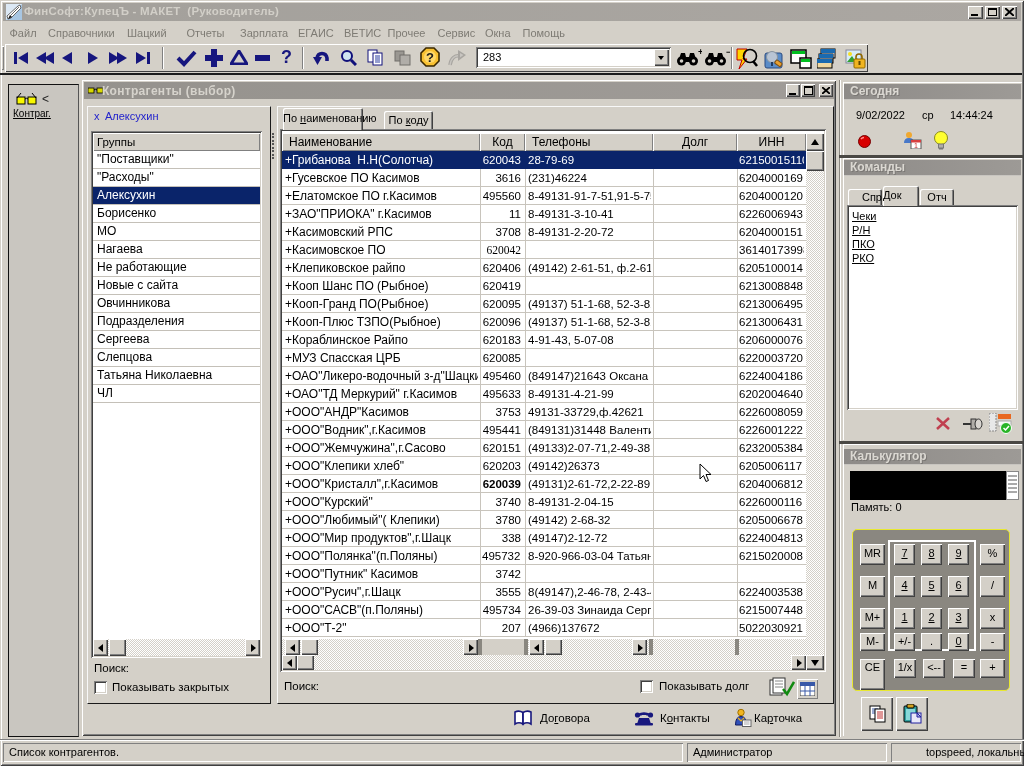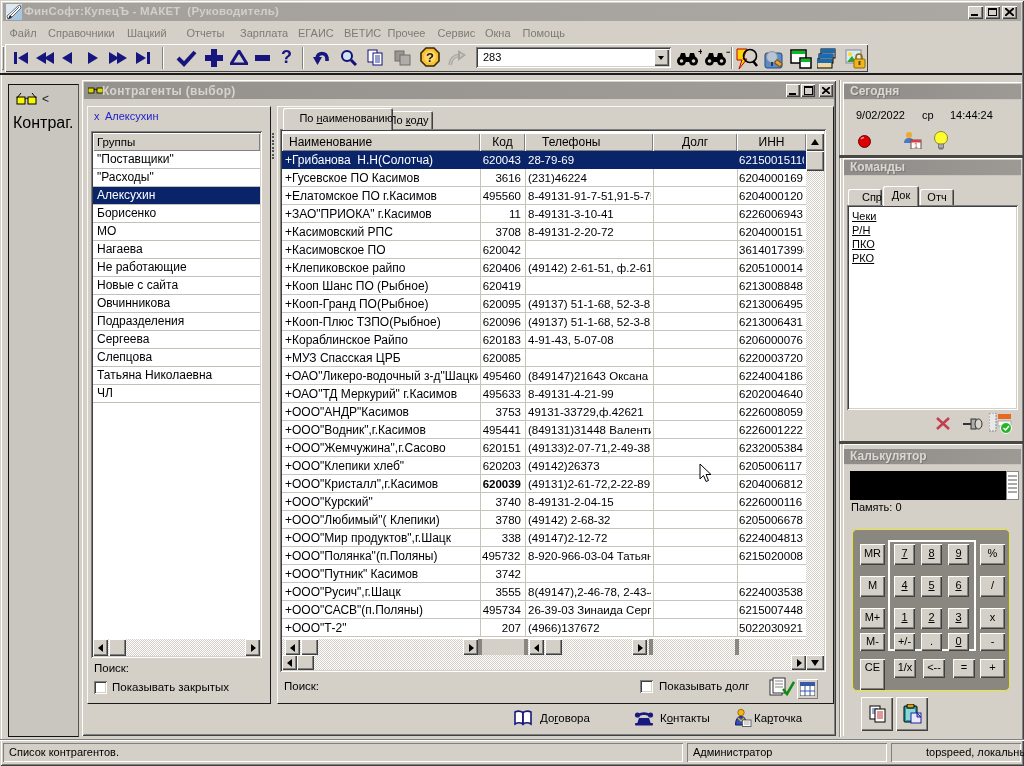--- a/index.html
+++ b/index.html
@@ -167,21 +167,21 @@
 </svg>
 <div class="a" style="left:8px;top:84px;width:71px;height:653px;background:#c9c6c0;border:1px solid #111;border-right-color:#555;"></div>
 <svg class="a" style="left:16px;top:93px;" width="22" height="12">
 <rect x="1" y="4" width="8" height="7" fill="#f8f800" stroke="#000"></rect>
 <rect x="12" y="4" width="8" height="7" fill="#f8f800" stroke="#000"></rect>
 <path d="M9,6 Q10.5,4.5 12,6" fill="none" stroke="#000"></path>
 <line x1="1" y1="5" x2="5" y2="0" stroke="#000"></line>
     <line x1="20" y1="5" x2="16" y2="0" stroke="#000"></line>
 </svg>
 <div class="a" style="left:42px;top:92px;font-size:12px;color:#222;">&lt;</div>
-<div class="a" style="left:13px;top:114px;font-size:16px;">Контраг.</div>
+<div class="a" style="left:13px;top:108px;font-size:10px;text-decoration:underline;">Контраг.</div>
 <div class="a raised" style="left:82px;top:80px;width:754px;height:656px;"></div>
 <div class="a titlebar2" style="left:84px;top:82px;width:750px;height:17px;"></div>
 <svg class="a" style="left:88px;top:86px;" width="16" height="9">
 <rect x="0" y="2" width="6" height="5" fill="#d8d800" stroke="#000" stroke-width="0.8"></rect>
 <rect x="9" y="2" width="6" height="5" fill="#d8d800" stroke="#000" stroke-width="0.8"></rect>
 <path d="M6,4 Q7.5,2.5 9,4" fill="none" stroke="#000"></path>
 </svg>
 <div class="a tl" style="left:102px;top:84px;width:400px;font-size:12px;font-weight:bold;color:#d6d3cc;letter-spacing:0.3px;">Контрагенты (выбор)</div>
 <div class="a winbtn" style="left:786px;top:84px;width:14px;height:13px;"></div>
 <div class="a winbtn" style="left:801px;top:84px;width:14px;height:13px;"></div>
@@ -221,26 +221,26 @@
 <div class="cb" style="left:94px;top:681px;"></div>
 <div class="a" style="left:112px;top:681px;">Показывать закрытых</div>
 <div class="a" style="left:272px;top:133px;width:2px;height:2px;background:#555;"></div>
 <div class="a" style="left:272px;top:136px;width:2px;height:2px;background:#555;"></div>
 <div class="a" style="left:272px;top:140px;width:2px;height:2px;background:#555;"></div>
 <div class="a" style="left:272px;top:143px;width:2px;height:2px;background:#555;"></div>
 <div class="a" style="left:272px;top:147px;width:2px;height:2px;background:#555;"></div>
 <div class="a" style="left:272px;top:150px;width:2px;height:2px;background:#555;"></div>
 <div class="a" style="left:272px;top:154px;width:2px;height:2px;background:#555;"></div>
 <div class="a" style="left:272px;top:157px;width:2px;height:2px;background:#555;"></div>
-<div class="a tab" style="left:283px;top:108px;width:110px;height:22px;line-height:20px;text-align:right;z-index:3;">По <span class="u">н</span>аименованию</div>
+<div class="a tab" style="left:283px;top:108px;width:80px;height:22px;line-height:20px;text-align:left;z-index:3;">По <span class="u">н</span>аименованию</div>
 <div class="a tab" style="left:384px;top:111px;width:49px;height:19px;line-height:18px;text-align:center;background:#d4d0c8;">По <span class="u">к</span>оду</div>
 <div class="a sunken" style="left:280px;top:129px;width:546px;height:543px;background:#fff;"></div>
 <div class="cell nm" style="left:282px;top:133px;width:198px;height:18px;background:#d4d0c8;box-shadow:inset 1px 1px 0 #fff, inset -1px -1px 0 #808080;text-align:left;padding-left:7px;">Наименование</div>
 <div class="cell nm" style="left:480px;top:133px;width:45px;height:18px;background:#d4d0c8;box-shadow:inset 1px 1px 0 #fff, inset -1px -1px 0 #808080;text-align:center;">Код</div>
-<div class="cell nm" style="left:525px;top:133px;width:128px;height:18px;background:#d4d0c8;box-shadow:inset 1px 1px 0 #fff, inset -1px -1px 0 #808080;text-align:left;padding-left:17px;">Телефоны</div>
+<div class="cell nm" style="left:525px;top:133px;width:128px;height:18px;background:#d4d0c8;box-shadow:inset 1px 1px 0 #fff, inset -1px -1px 0 #808080;text-align:left;padding-left:7px;">Телефоны</div>
 <div class="cell nm" style="left:653px;top:133px;width:84px;height:18px;background:#d4d0c8;box-shadow:inset 1px 1px 0 #fff, inset -1px -1px 0 #808080;text-align:center;">Долг</div>
 <div class="cell nm" style="left:737px;top:133px;width:69px;height:18px;background:#d4d0c8;box-shadow:inset 1px 1px 0 #fff, inset -1px -1px 0 #808080;text-align:center;">ИНН</div>
 <div class="a sbtn" style="left:806px;top:133px;width:18px;height:18px;"></div>
 <div class="a" style="left:811px;top:139px;width:0;height:0;border-left:4.0px solid transparent;border-right:4.0px solid transparent;border-bottom:6px solid #000;"></div>
 <div class="a track" style="left:806px;top:151px;width:18px;height:504px;"></div>
 <div class="a sbtn" style="left:806px;top:151px;width:18px;height:20px;"></div>
 <div class="a sbtn" style="left:806px;top:655px;width:18px;height:15px;"></div>
 <div class="a" style="left:811px;top:660px;width:0;height:0;border-left:4.0px solid transparent;border-right:4.0px solid transparent;border-top:6px solid #000;"></div>
 <div class="a" style="left:282px;top:151px;width:524px;height:18px;background:#0a246a;"></div>
 <div class="cell nm" style="left:285px;top:151px;width:193px;color:#fff;">+Грибанова  Н.Н(Солотча)</div>
@@ -262,21 +262,21 @@
 <div class="cell" style="left:482px;top:205px;width:39px;text-align:right;">11</div>
 <div class="cell" style="left:528px;top:205px;width:123px;">8-49131-3-10-41</div>
 <div class="cell" style="left:739px;top:205px;width:65px;">6226006943</div>
 <div class="a" style="left:282px;top:240px;width:524px;height:1px;background:#c8c4bc;"></div>
 <div class="cell nm" style="left:285px;top:223px;width:193px;">+Касимовский РПС</div>
 <div class="cell" style="left:482px;top:223px;width:39px;text-align:right;">3708</div>
 <div class="cell" style="left:528px;top:223px;width:123px;">8-49131-2-20-72</div>
 <div class="cell" style="left:739px;top:223px;width:65px;">6204000151</div>
 <div class="a" style="left:282px;top:258px;width:524px;height:1px;background:#c8c4bc;"></div>
 <div class="cell nm" style="left:285px;top:241px;width:193px;">+Касимовское ПО</div>
-<div class="cell" style="left:482px;top:241px;width:39px;text-align:right;">620042</div>
+<div class="cell" style="left:482px;top:241px;width:39px;text-align:right;font-family:Liberation Serif, serif;">620042</div>
 <div class="cell" style="left:528px;top:241px;width:123px;"></div>
 <div class="cell" style="left:739px;top:241px;width:65px;">36140173998</div>
 <div class="a" style="left:282px;top:276px;width:524px;height:1px;background:#c8c4bc;"></div>
 <div class="cell nm" style="left:285px;top:259px;width:193px;">+Клепиковское райпо</div>
 <div class="cell" style="left:482px;top:259px;width:39px;text-align:right;">620406</div>
 <div class="cell" style="left:528px;top:259px;width:123px;">(49142) 2-61-51, ф.2-61-4</div>
 <div class="cell" style="left:739px;top:259px;width:65px;">6205100014</div>
 <div class="a" style="left:282px;top:294px;width:524px;height:1px;background:#c8c4bc;"></div>
 <div class="cell nm" style="left:285px;top:277px;width:193px;">+Кооп Шанс ПО (Рыбное)</div>
 <div class="cell" style="left:482px;top:277px;width:39px;text-align:right;">620419</div>
@@ -473,21 +473,21 @@
 </svg>
 <svg class="a" style="left:934px;top:131px;" width="14" height="19">
 <circle cx="7" cy="7" r="6.5" fill="#ffff30" stroke="#888820"></circle>
 <rect x="4.5" y="13" width="5" height="4" fill="#b0ada8" stroke="#777"></rect>
 <rect x="5" y="17" width="4" height="1.5" fill="#777"></rect>
 </svg>
 <div class="a" style="left:839px;top:155px;width:184px;height:3px;background:#4a4844;"></div>
 <div class="a" style="left:843px;top:158px;width:179px;height:282px;background:#d4d0c8;box-shadow:inset 1px 1px 0 #fff;"></div>
 <div class="a paneltitle tl" style="left:844px;top:160px;width:177px;height:15px;padding-left:6px;line-height:15px;text-shadow:1px 1px 0 #7a7774;">Команды</div>
 <div class="a tab" style="left:848px;top:189px;width:34px;height:17px;line-height:16px;text-align:right;font-size:11px;">Спр</div>
-<div class="a tab" style="left:883px;top:186px;width:36px;height:20px;line-height:18px;text-align:center;font-size:11px;z-index:3;">Док</div>
+<div class="a tab" style="left:883px;top:186px;width:36px;height:20px;line-height:18px;text-align:left;font-size:11px;z-index:3;">Док</div>
 <div class="a tab" style="left:920px;top:189px;width:34px;height:17px;line-height:16px;text-align:center;font-size:11px;">Отч</div>
 <div class="a sunken" style="left:847px;top:205px;width:171px;height:205px;background:#fff;"></div>
 <div class="a" style="left:852px;top:209px;font-size:11px;line-height:14px;text-decoration:underline;">Чеки<br>Р/Н<br>ПКО<br>РКО</div>
 <svg class="a" style="left:935px;top:416px;" width="16" height="15">
     <path d="M2,2 L14,13 M14,2 L2,13" stroke="#c04050" stroke-width="2.5"></path>
   </svg>
 <svg class="a" style="left:963px;top:418px;" width="20" height="12">
 <line x1="0" y1="6" x2="8" y2="6" stroke="#333" stroke-width="2"></line>
 <rect x="8" y="1" width="5" height="10" fill="#b0ada8" stroke="#333"></rect>
 <ellipse cx="15.5" cy="6" rx="3.5" ry="5" fill="#d8d5d0" stroke="#333"></ellipse>

